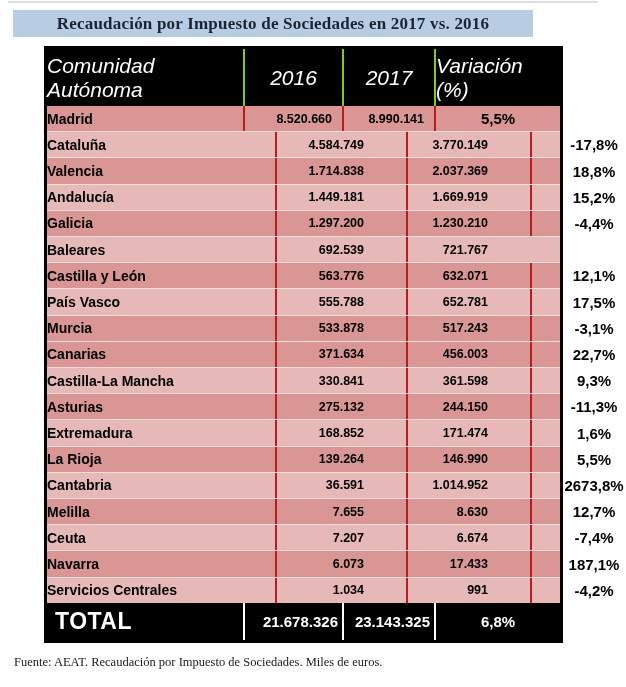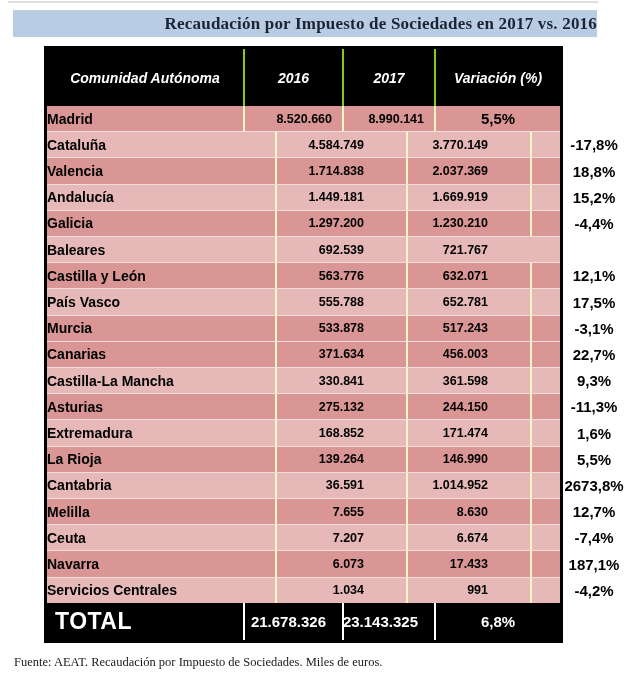--- a/index.html
+++ b/index.html
@@ -14,49 +14,49 @@
   }
   .top-rule {
     position: absolute;
     top: 1px; left: 8px;
     width: 590px; height: 2px;
     background: #dcdfe3;
   }
   .title-banner {
     position: absolute;
     top: 10px; left: 13px;
-    width: 584px; height: 27px;
+    width: 520px; height: 27px;
     background: var(--banner-bg, #b8cce4);
     color: var(--banner-text, #1a2433);
     font-family: "Liberation Serif", serif;
     font-weight: bold;
     font-size: 17px;
     line-height: 27px;
-    text-align: right;
+    text-align: center;
     letter-spacing: 0.2px;
   }
   .data-table {
     position: absolute;
     top: 46px; left: 44px;
     width: 519px; height: 597px;
     border: 3px solid #000000;
     display: flex;
     flex-direction: column;
     background: #ffffff;
   }
   .thead {
     height: 57px;
     flex: 0 0 57px;
     background: var(--header-bg, #000000);
     color: var(--header-text, #ffffff);
     display: grid;
     grid-template-columns: 196px 99px 92px 126px;
     font-style: italic;
-    font-weight: bold;
-    font-size: 14px;
+    font-weight: normal;
+    font-size: 21px;
   }
   .thead .hcell {
     display: flex;
     align-items: center;
     justify-content: center;
   }
   .thead .hcell + .hcell { border-left: 2px solid #84cc16; }
   .tbody {
     flex: 1 1 auto;
     display: flex;
@@ -69,41 +69,41 @@
   }
   .row.dark  { background: var(--row-dark, #d99694); }
   .row.light { background: var(--row-light, #e6b9b8); }
   .row + .row { border-top: 1px solid #f2dddc; gap: 32px; }
   .cell {
     display: flex;
     align-items: center;
     color: #000000;
     font-weight: bold;
   }
-  .cell + .cell { border-left: 2px solid #fef9c3; }
+  .cell + .cell { border-left: 2px solid #b91c1c; }
   .cell-name { font-size: 14px; padding-left: 0; }
   .cell-num  { font-size: 12.5px; justify-content: flex-end; padding-right: 10px; }
   .cell-var  { font-size: 15px; justify-content: center; }
   .tfoot {
     flex: 0 0 37px;
     height: 37px;
     background: var(--header-bg, #000000);
     color: var(--header-text, #ffffff);
     display: grid;
     grid-template-columns: 196px 99px 92px 126px;
     font-weight: bold;
   }
   .tfoot .fcell {
     display: flex;
     align-items: center;
     color: #ffffff;
   }
   .tfoot .fcell + .fcell { border-left: 2px solid #ffffff; }
   .total-label { font-size: 23px; padding-left: 8px; letter-spacing: 0.5px; }
-  .total-num   { font-size: 15px; justify-content: flex-end; padding-right: 16px; }
+  .total-num   { font-size: 15px; justify-content: flex-end; padding-right: 4px; }
   .total-var   { font-size: 15px; justify-content: center; }
   .source-note {
     position: absolute;
     top: 655px; left: 14px;
     font-family: "Liberation Serif", serif;
     font-size: 12.5px;
     color: #1a1a1a;
   }
 </style>
 </head>

